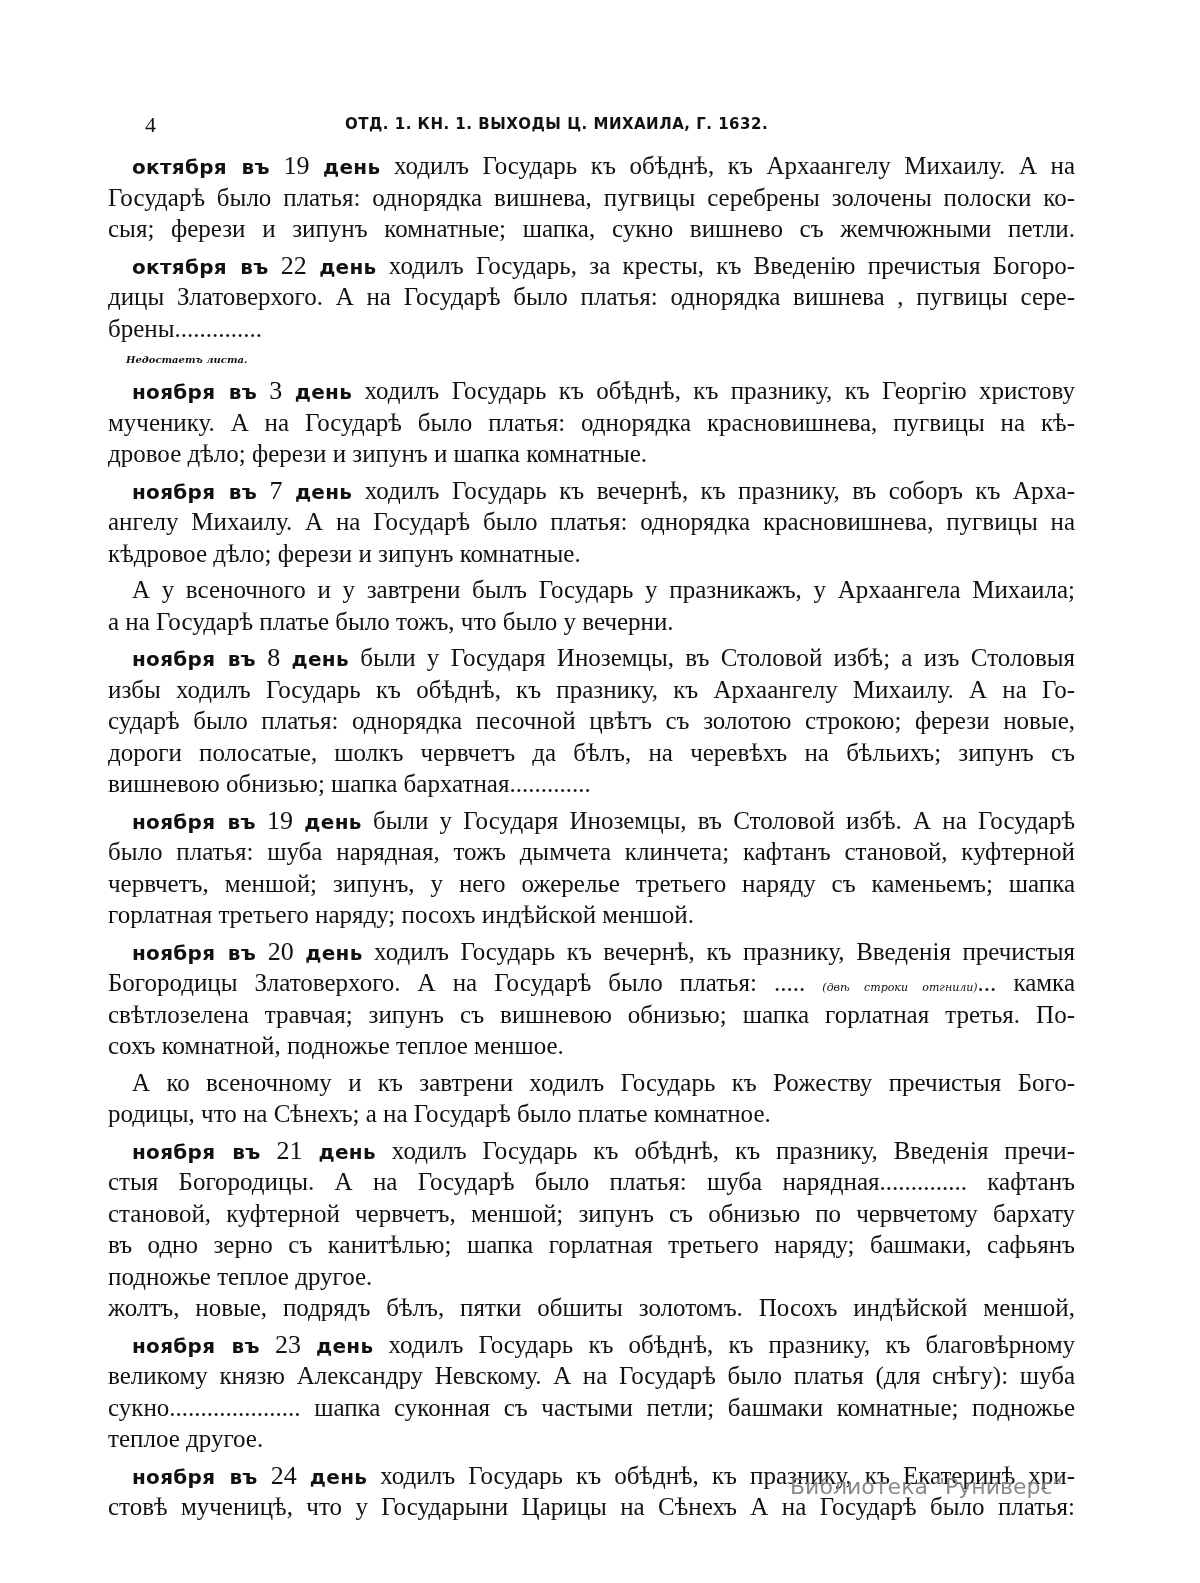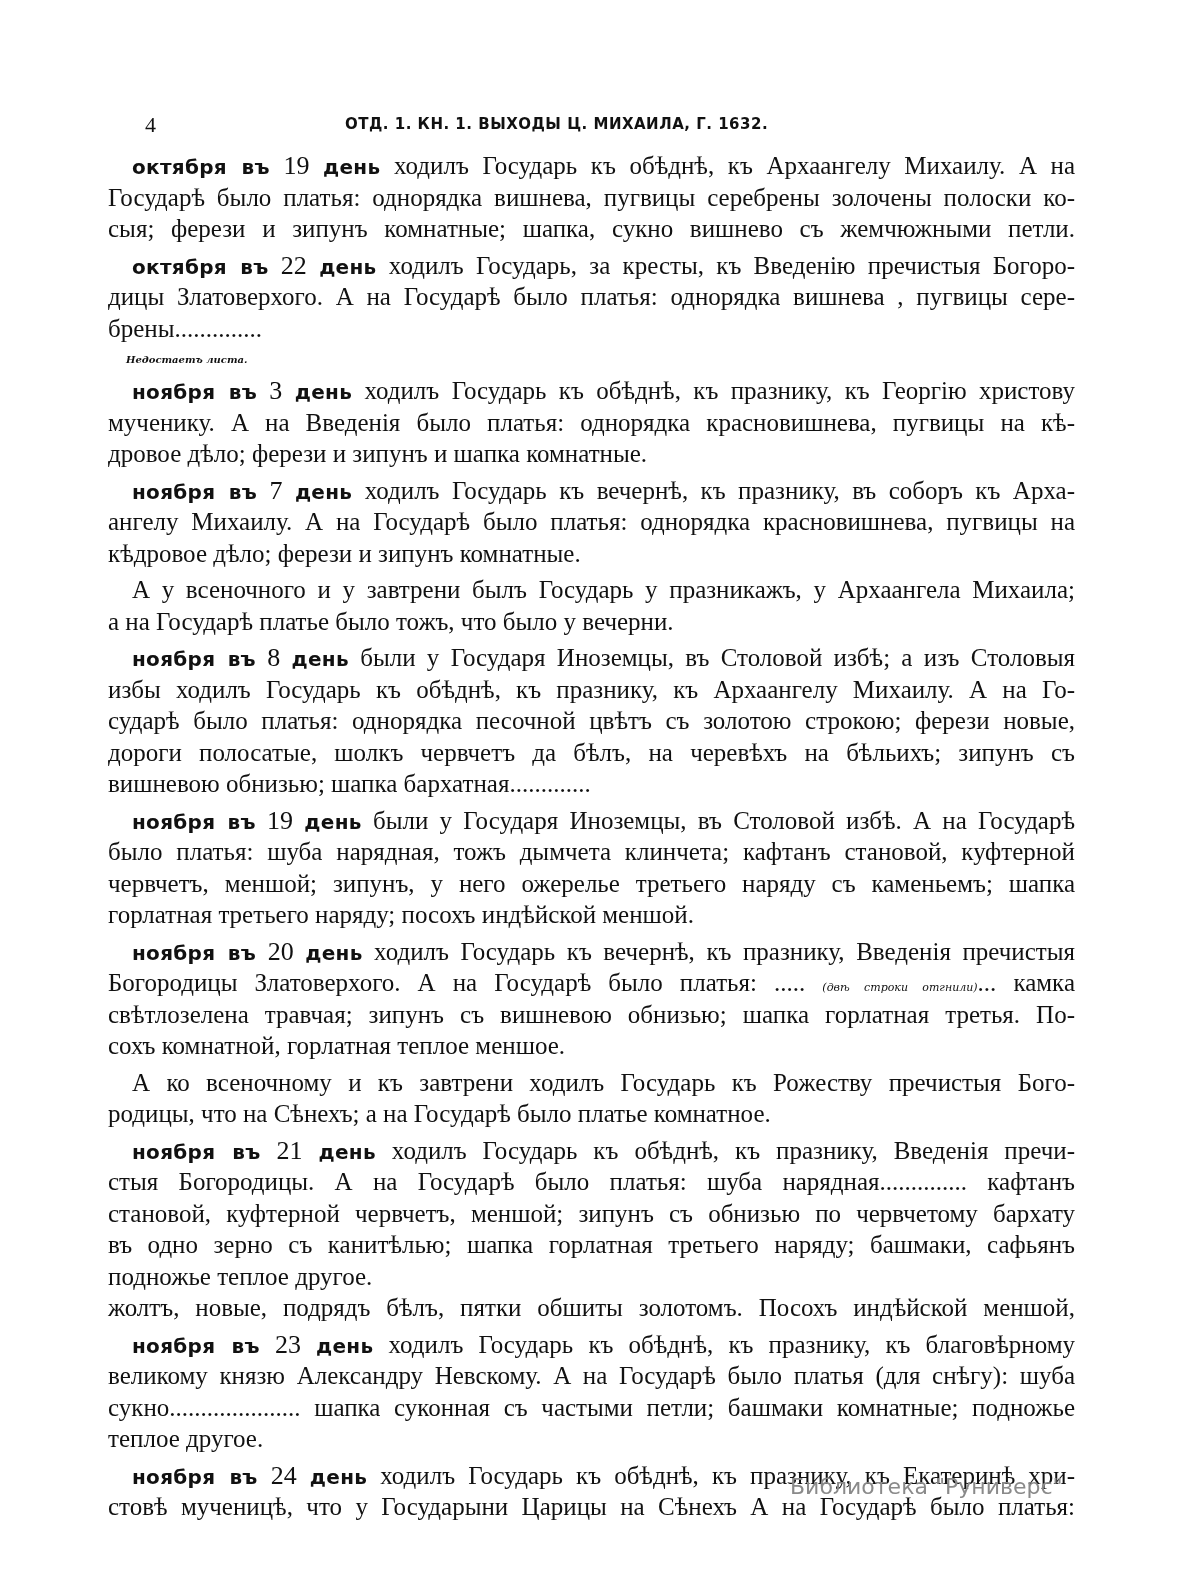--- a/index.html
+++ b/index.html
@@ -40,21 +40,21 @@
     <div class="para">
       <span class="line indent"><span class="date">октября въ</span> <span class="num">22</span> <span class="date">день</span><span> ходилъ Государь, за кресты, къ Введенiю пречистыя Богоро-</span></span>
       <span class="line">дицы Златоверхого. А на Государѣ было платья: однорядка вишнева , пугвицы сере-</span>
       <span class="line last">брены..............</span>
     </div>
 
     <span class="note">Недостаетъ листа.</span>
 
     <div class="para">
       <span class="line indent"><span class="date">ноября въ</span> <span class="num">3</span> <span class="date">день</span><span> ходилъ Государь къ обѣднѣ, къ празнику, къ Георгiю христову</span></span>
-      <span class="line">мученику. А на Введенiя было платья: однорядка красновишнева, пугвицы на кѣ-</span>
+      <span class="line">мученику. А на Государѣ было платья: однорядка красновишнева, пугвицы на кѣ-</span>
       <span class="line last">дровое дѣло; ферези и зипунъ и шапка комнатные.</span>
     </div>
 
     <div class="para">
       <span class="line indent"><span class="date">ноября въ</span> <span class="num">7</span> <span class="date">день</span><span> ходилъ Государь къ вечернѣ, къ празнику, въ соборъ къ Арха-</span></span>
       <span class="line">ангелу Михаилу. А на Государѣ было платья: однорядка красновишнева, пугвицы на</span>
       <span class="line last">кѣдровое дѣло; ферези и зипунъ комнатные.</span>
     </div>
 
     <div class="para">
@@ -74,21 +74,21 @@
       <span class="line indent"><span class="date">ноября въ</span> <span class="num">19</span> <span class="date">день</span><span> были у Государя Иноземцы, въ Столовой избѣ. А на Государѣ</span></span>
       <span class="line">было платья: шуба нарядная, тожъ дымчета клинчета; кафтанъ становой, куфтерной</span>
       <span class="line">червчетъ, меншой; зипунъ, у него ожерелье третьего наряду съ каменьемъ; шапка</span>
       <span class="line last">горлатная третьего наряду; посохъ индѣйской меншой.</span>
     </div>
 
     <div class="para">
       <span class="line indent"><span class="date">ноября въ</span> <span class="num">20</span> <span class="date">день</span><span> ходилъ Государь къ вечернѣ, къ празнику, Введенiя пречистыя</span></span>
       <span class="line"><span>Богородицы Златоверхого. А на Государѣ было платья: .....</span> <span class="inline-note">(двѣ строки отгнили)</span><span>... камка</span></span>
       <span class="line">свѣтлозелена травчая; зипунъ съ вишневою обнизью; шапка горлатная третья. По-</span>
-      <span class="line last">сохъ комнатной, горлатная теплое меншое.</span>
+      <span class="line last">сохъ комнатной, подножье теплое меншое.</span>
     </div>
 
     <div class="para">
       <span class="line indent">А ко всеночному и къ завтрени ходилъ Государь къ Рожеству пречистыя Бого-</span>
       <span class="line last">родицы, что на Сѣнехъ; а на Государѣ было платье комнатное.</span>
     </div>
 
     <div class="para">
       <span class="line indent"><span class="date">ноября въ</span> <span class="num">21</span> <span class="date">день</span><span> ходилъ Государь къ обѣднѣ, къ празнику, Введенiя пречи-</span></span>
       <span class="line">стыя Богородицы. А на Государѣ было платья: шуба нарядная.............. кафтанъ</span>

